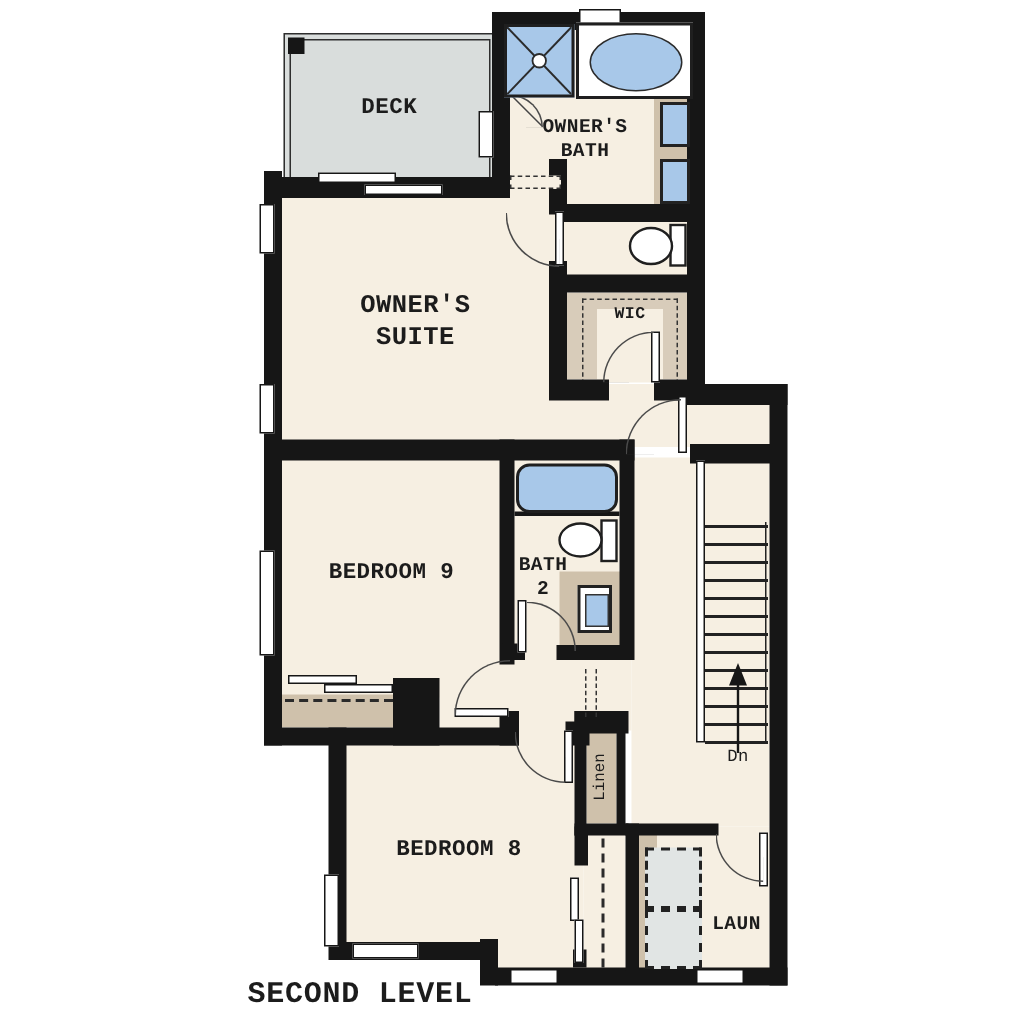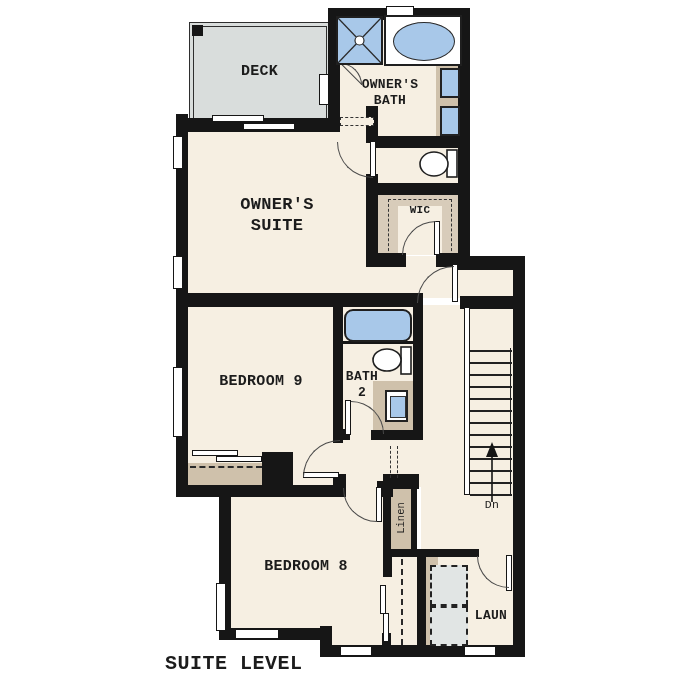--- a/index.html
+++ b/index.html
@@ -185,15 +185,15 @@
   <div class="lbl" style="left:398px;top:204px;width:44px;font-size:11px;font-weight:600;">WIC</div>
   <div class="lbl" style="left:186px;top:373px;width:150px;font-size:15px;">BEDROOM 9</div>
   <div class="lbl" style="left:337px;top:369px;width:50px;font-size:13px;">BATH
 2</div>
   <div class="lbl" style="left:225px;top:558px;width:162px;font-size:15px;">BEDROOM 8</div>
   <div class="abs" style="left:391px;top:487px;width:20px;height:62px;display:flex;align-items:center;justify-content:center;">
     <span style="transform:rotate(-90deg);font-size:10.5px;color:#1c1c1c;white-space:nowrap;">Linen</span>
   </div>
   <div class="lbl" style="left:478px;top:498px;width:28px;font-size:11.5px;font-weight:400;">Dn</div>
   <div class="lbl" style="left:460px;top:608px;width:62px;font-size:13px;">LAUN</div>
-  <div class="lbl" style="left:165px;top:652px;width:220px;font-size:20px;text-align:left;letter-spacing:.5px;">SUITE LEVEL</div>
+  <div class="lbl" style="left:165px;top:652px;width:220px;font-size:20px;text-align:left;letter-spacing:.5px;">SECOND LEVEL</div>
 
 </div>
 
 </body></html>

